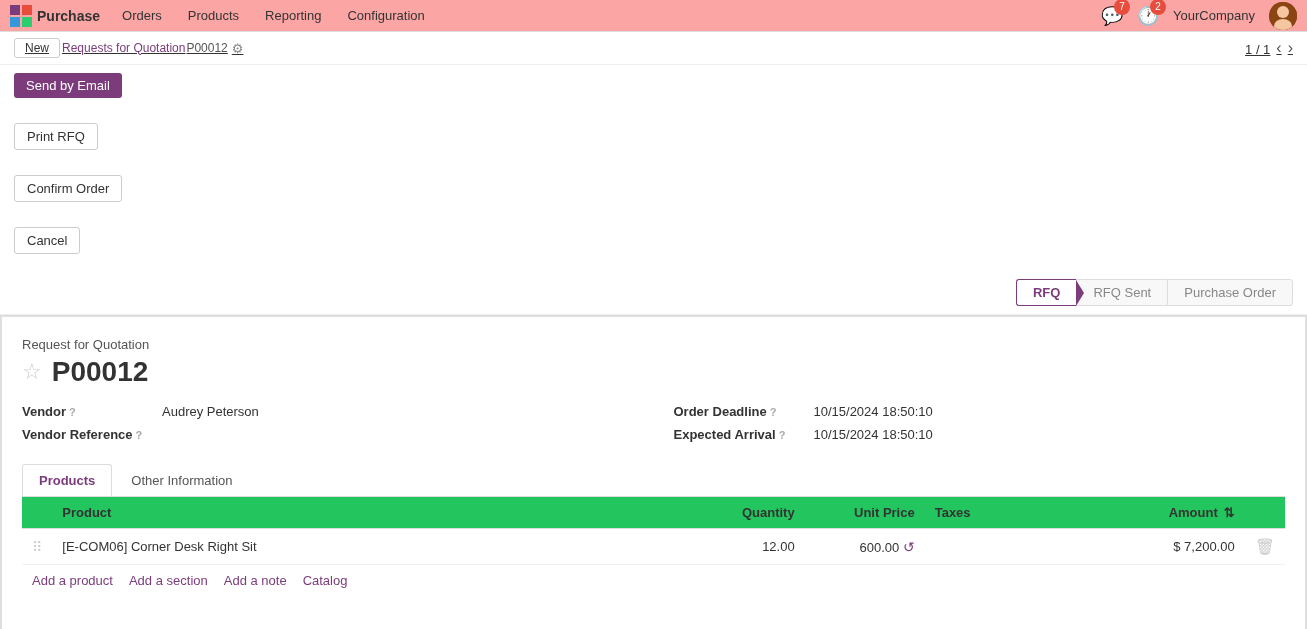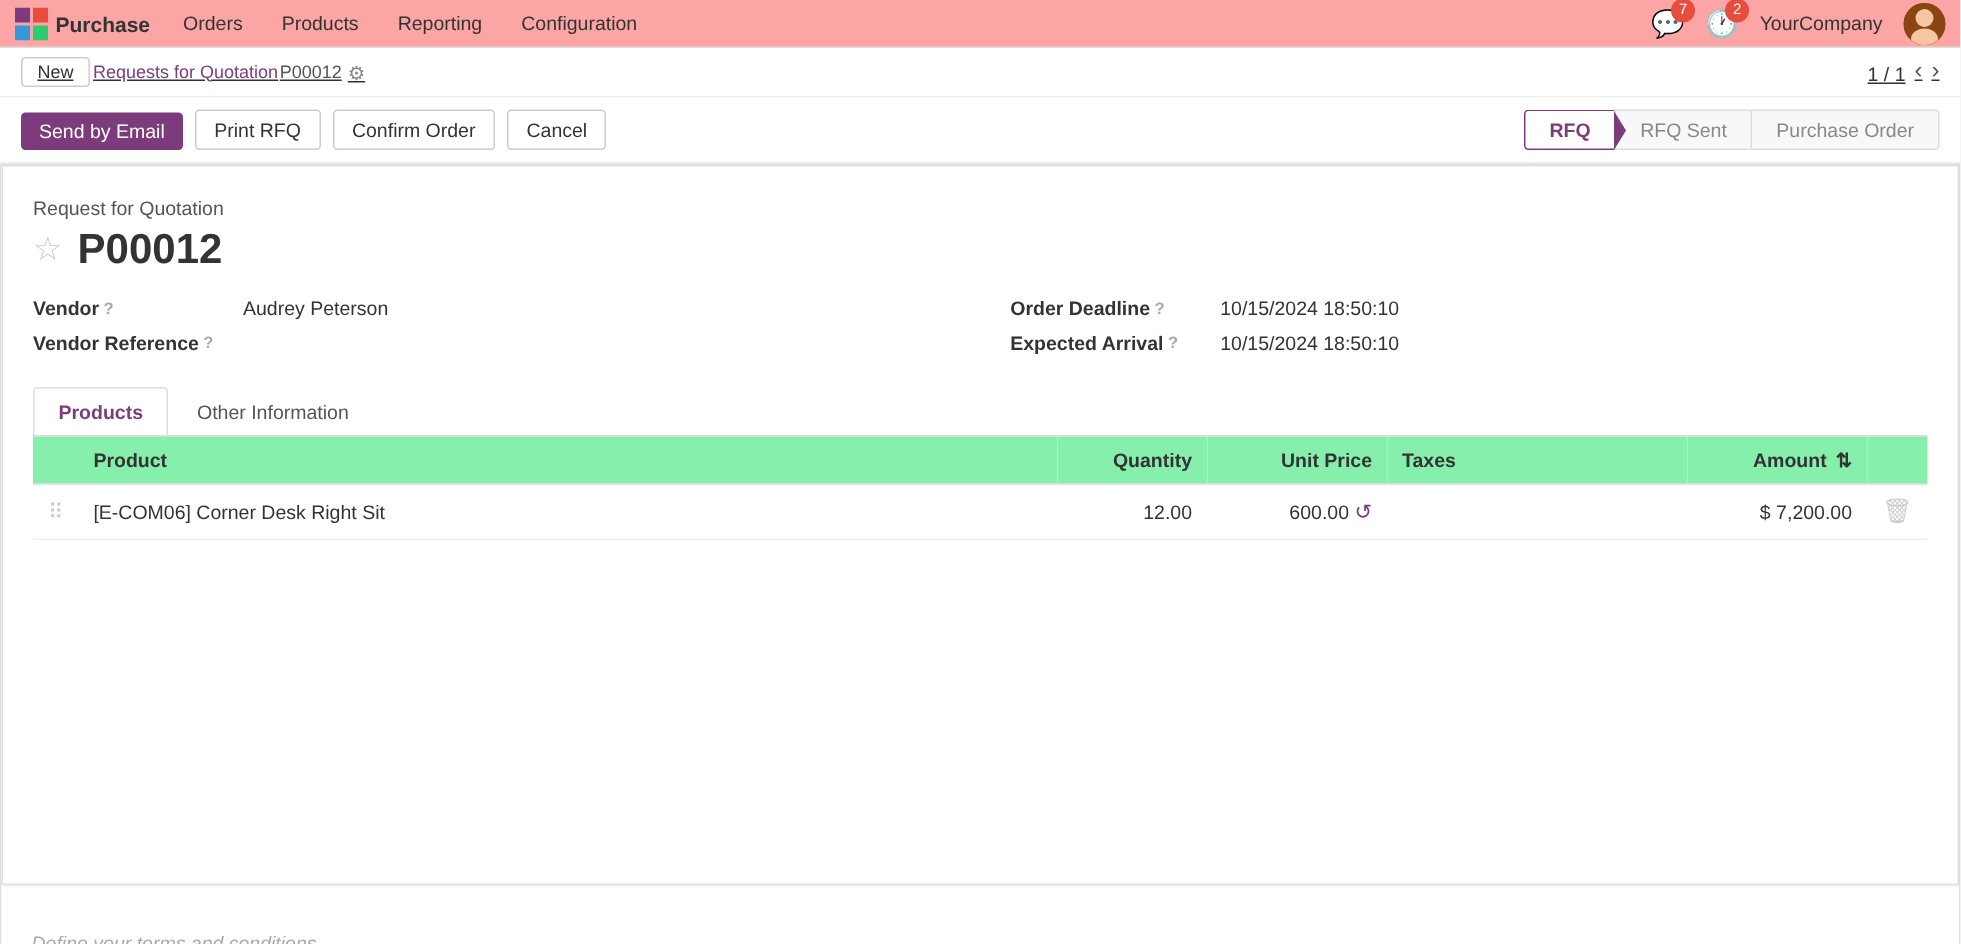--- a/index.html
+++ b/index.html
@@ -31,22 +31,23 @@
       font-size: 12px; cursor: pointer; color: #333;
     }
     .breadcrumb-link { color: #7c3c7c; font-size: 12px; cursor: pointer; }
     .breadcrumb-current { font-size: 12px; color: #555; display: flex; align-items: center; gap: 4px; }
     .gear-icon { font-size: 13px; color: #888; cursor: pointer; }
     .pagination { margin-left: auto; display: flex; align-items: flex-end; gap: 6px; font-size: 13px; }
     .pag-btn { border: none; background: none; font-size: 16px; cursor: pointer; color: #555; }
 
     
     .action-bar {
-      background: #fff; padding: 8px 14px; display: flex; align-items: flex-end; gap: 8px;
+      background: #fff; padding: 8px 14px; display: flex; align-items: flex-start; gap: 25px;
       border-bottom: 1px solid #eee;
+      flex-direction: column;
     }
     .btn-primary {
       background: #7c3c7c; color: #fff; border: none; padding: 5px 12px;
       border-radius: 3px; cursor: pointer; font-size: 13px;
     }
     .btn-secondary {
       background: #fff; color: #333; border: 1px solid #ccc; padding: 5px 12px;
       border-radius: 3px; cursor: pointer; font-size: 13px;
     }
     .status-bar { margin-left: auto; display: flex; align-items: center; }
@@ -92,21 +93,21 @@
     }
     .tab.active {
       border-color: #ddd; border-bottom-color: #fff; background: #fff;
       color: #7c3c7c; font-weight: bold; border-radius: 3px 3px 0 0;
     }
 
     
     .products-table { width: 100%; border-collapse: collapse; margin-top: 0; }
     .products-table th {
       text-align: left; padding: 8px 10px; font-size: 13px; font-weight: bold;
-      color: #333; border-bottom: 1px solid #ddd; background: #86efac;
+      color: #333; border-bottom: 1px solid #ddd; background: #22c55e;
     }
     .products-table td { padding: 8px 10px; font-size: 13px; border-bottom: 1px solid #f0f0f0; }
     .drag-handle { color: #ccc; font-size: 14px; cursor: grab; }
     .reset-icon { color: #7c3c7c; cursor: pointer; font-size: 14px; }
     .delete-icon { color: #ccc; cursor: pointer; font-size: 16px; }
     .add-links { display: flex; gap: 16px; padding: 8px 10px; }
     .add-link { color: #7c3c7c; text-decoration: none; font-size: 13px; cursor: pointer; }
 
     
     .form-footer { padding: 10px 20px; border-top: 1px solid #eee; background: #fff; }
@@ -290,20 +291,26 @@
             <td style="text-align:right;">
               <span>$ 7,200.00</span>
             </td>
             <td>
               <span class="delete-icon">🗑</span>
             </td>
           </tr>
         </tbody>
       </table>
 
+      <div class="add-links">
+        <span class="add-link">Add a product</span>
+        <span class="add-link">Add a section</span>
+        <span class="add-link">Add a note</span>
+        <span class="add-link">Catalog</span>
+      </div>
 
     </div>
 
     <div class="form-footer">
       <div style="display:flex; align-items:flex-start; justify-content:space-between; padding: 10px 0 0 0;">
         <div class="footer-terms">Define your terms and conditions ...</div>
         <div class="footer-totals">
           
           
         </div>

